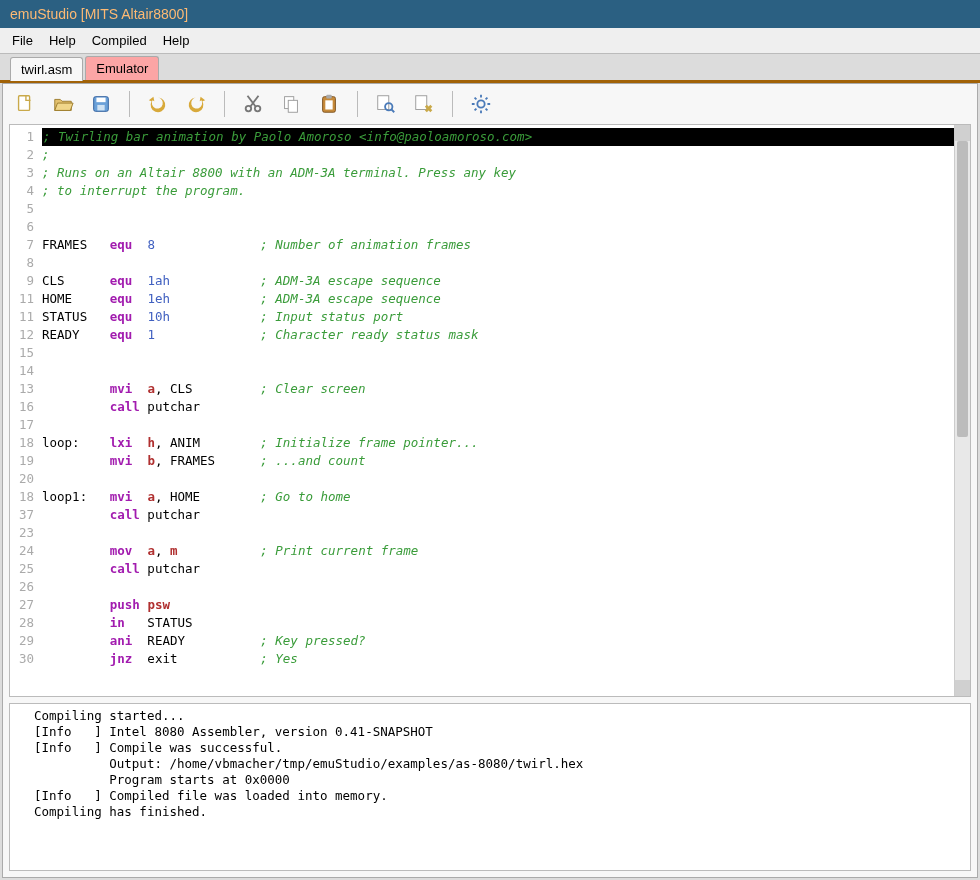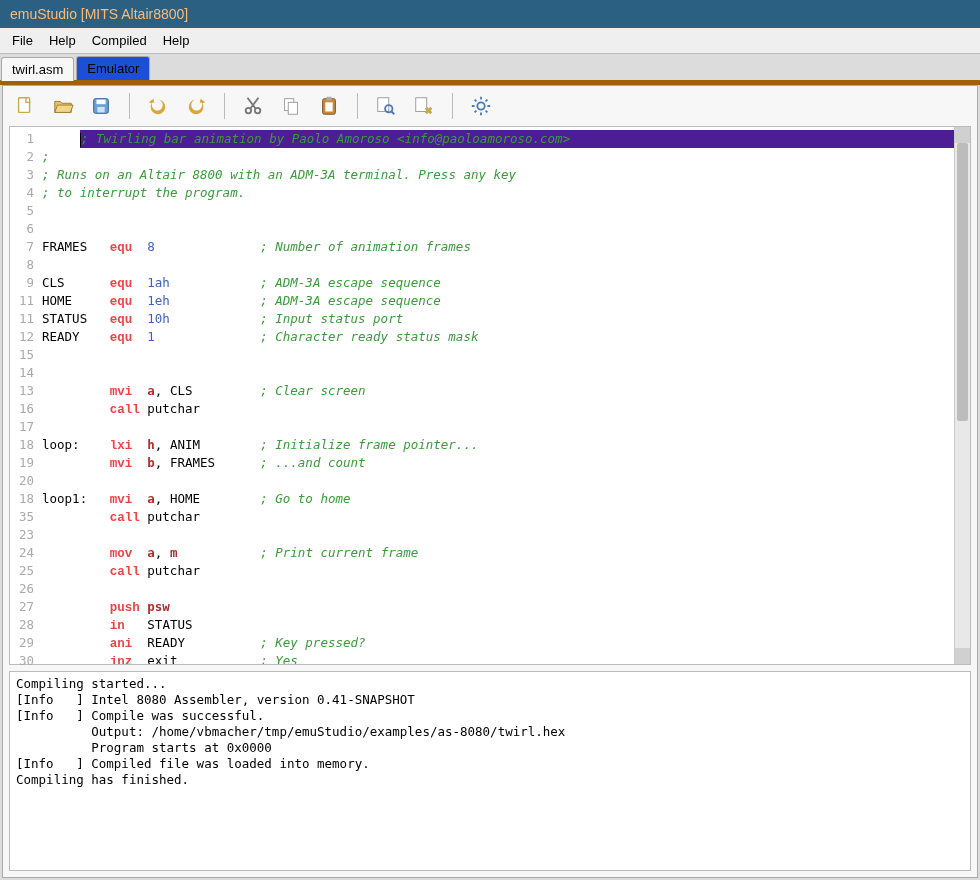--- a/index.html
+++ b/index.html
@@ -1,43 +1,43 @@
 <!DOCTYPE html>
 <html><head>
 <meta charset="utf-8">
 <style>
 * { margin:0; padding:0; box-sizing:border-box; }
 body { font-family: sans-serif; font-size:13px; background:#2b6082; }
 .window { width:980px; height:880px; display:flex; flex-direction:column; background:#dcdcdc; }
 .titlebar { background:#2b6082; color:#fdba74; padding:6px 10px; font-size:14px; }
 .menubar { background:#efefef; padding:3px 6px; border-bottom:1px solid #bbb; display:flex; gap:4px; }
 .menubar .mitem { padding:2px 6px; cursor:pointer; }
-.tabbar { background:#dcdcdc; padding:2px 0 0 1px; display:flex; align-items:flex-start; border-bottom:5px solid #a16207; }
-.tab { background:#1d4ed8; border:1px solid #aaa; border-bottom:none; padding:4px 10px; margin-right:2px; border-radius:3px 3px 0 0; cursor:pointer; position:relative; }
+.tabbar { background:#dcdcdc; padding:2px 0 0 10px; display:flex; align-items:flex-start; border-bottom:3px solid #a16207; }
+.tab { background:#fca5a5; border:1px solid #aaa; border-bottom:none; padding:4px 10px; margin-right:2px; border-radius:3px 3px 0 0; cursor:pointer; position:relative; }
 .tab.active { background:#f7f7f7; top:1px; }
 .content { flex:1; display:flex; flex-direction:column; background:#f7f7f7; border:1px solid #aaa; margin:0 2px 2px 2px; min-height:0; }
 .toolbar { padding:6px 8px; display:flex; align-items:center; gap:10px; }
 .toolbar .sep { width:1px; height:26px; background:#bbb; margin:0 4px; }
 .tbtn { width:28px; height:28px; display:flex; align-items:center; justify-content:center; border-radius:3px; cursor:pointer; }
 .tbtn svg { width:22px; height:22px; }
 .splitter-area { flex:1; display:flex; flex-direction:column; min-height:0; }
 .editor-wrap { flex:1; display:flex; border:1px solid #bbb; margin:0 6px; background:#fff; min-height:0; position:relative; }
 .gutter { width:28px; background:#fff; color:#aaa; font-family:"DejaVu Sans Mono",monospace; font-size:12.5px; text-align:right; padding:3px 4px 3px 0; user-select:none; line-height:18px; }
 .code { flex:1; font-family:"DejaVu Sans Mono",monospace; font-size:12.5px; padding:3px 0 3px 4px; overflow:hidden; line-height:18px; white-space:pre; }
 .code .line { height:18px; }
-.code .hl { background:#4c1d95; display:block;margin-left:38px; }
+.code .hl { background:#000000; display:block; }
 .sc-comment { color:#3a9c3a; font-style:italic; }
-.sc-kw { color:#ef4444; font-weight:bold;font-family:Liberation Mono, monospace; }
+.sc-kw { color:#a21caf; font-weight:bold; }
 .sc-reg { color:#b03030; font-weight:bold; }
 .sc-num { color:#4060c0; }
 .vscroll { width:16px; background:#e8e8e8; display:flex; flex-direction:column; border-left:1px solid #ccc; }
 .vscroll .arrow { height:16px; background:#d0d0d0; }
 .vscroll .track { flex:1; position:relative; }
 .vscroll .thumb { position:absolute; left:2px; right:2px; top:0; height:55%; background:#bcbcbc; border-radius:2px; }
-.console { height:200px; margin:6px 6px 6px 6px; background:#fff; border:1px solid #bbb; font-family:"DejaVu Sans Mono",monospace; font-size:12.5px; padding:4px 6px; white-space:pre; overflow:auto; line-height:16px; }
+.console { height:168px; margin:6px 6px 6px 6px; background:#fff; border:1px solid #bbb; font-family:"DejaVu Sans Mono",monospace; font-size:12.5px; padding:4px 24px; white-space:pre; overflow:auto; line-height:16px; }
 .cursor { display:inline-block; width:1px; height:14px; background:#000; vertical-align:middle; }
 </style>
 </head>
 <body>
 
 <div class="window">
   <div class="titlebar">emuStudio [MITS Altair8800]</div>
 
   <div class="menubar">
     <div class="mitem">File</div>
@@ -146,21 +146,21 @@
             <div>12</div>
             <div>15</div>
             <div>14</div>
             <div>13</div>
             <div>16</div>
             <div>17</div>
             <div>18</div>
             <div>19</div>
             <div>20</div>
             <div>18</div>
-            <div>35</div>
+            <div>37</div>
             <div>23</div>
             <div>24</div>
             <div>25</div>
             <div>26</div>
             <div>27</div>
             <div>28</div>
             <div>29</div>
             <div>30</div>
           </div>
         <div class="code" id="code"><div class="line hl"><span class="cursor"></span><span class="sc-comment">; Twirling bar animation by Paolo Amoroso &lt;info@paoloamoroso.com&gt;</span></div><div class="line"><span class="sc-comment">;</span></div><div class="line"><span class="sc-comment">; Runs on an Altair 8800 with an ADM-3A terminal. Press any key</span></div><div class="line"><span class="sc-comment">; to interrupt the program.</span></div><div class="line">&nbsp;</div><div class="line">&nbsp;</div><div class="line"><span>FRAMES   </span><span class="sc-kw">equ</span><span>  </span><span class="sc-num">8</span><span>              </span><span class="sc-comment">; Number of animation frames</span></div><div class="line">&nbsp;</div><div class="line"><span>CLS      </span><span class="sc-kw">equ</span><span>  </span><span class="sc-num">1ah</span><span>            </span><span class="sc-comment">; ADM-3A escape sequence</span></div><div class="line"><span>HOME     </span><span class="sc-kw">equ</span><span>  </span><span class="sc-num">1eh</span><span>            </span><span class="sc-comment">; ADM-3A escape sequence</span></div><div class="line"><span>STATUS   </span><span class="sc-kw">equ</span><span>  </span><span class="sc-num">10h</span><span>            </span><span class="sc-comment">; Input status port</span></div><div class="line"><span>READY    </span><span class="sc-kw">equ</span><span>  </span><span class="sc-num">1</span><span>              </span><span class="sc-comment">; Character ready status mask</span></div><div class="line">&nbsp;</div><div class="line">&nbsp;</div><div class="line"><span>         </span><span class="sc-kw">mvi</span><span>  </span><span class="sc-reg">a</span><span>, CLS         </span><span class="sc-comment">; Clear screen</span></div><div class="line"><span>         </span><span class="sc-kw">call</span><span> putchar</span></div><div class="line">&nbsp;</div><div class="line"><span>loop:    </span><span class="sc-kw">lxi</span><span>  </span><span class="sc-reg">h</span><span>, ANIM        </span><span class="sc-comment">; Initialize frame pointer...</span></div><div class="line"><span>         </span><span class="sc-kw">mvi</span><span>  </span><span class="sc-reg">b</span><span>, FRAMES      </span><span class="sc-comment">; ...and count</span></div><div class="line">&nbsp;</div><div class="line"><span>loop1:   </span><span class="sc-kw">mvi</span><span>  </span><span class="sc-reg">a</span><span>, HOME        </span><span class="sc-comment">; Go to home</span></div><div class="line"><span>         </span><span class="sc-kw">call</span><span> putchar</span></div><div class="line">&nbsp;</div><div class="line"><span>         </span><span class="sc-kw">mov</span><span>  </span><span class="sc-reg">a</span><span>, </span><span class="sc-reg">m</span><span>           </span><span class="sc-comment">; Print current frame</span></div><div class="line"><span>         </span><span class="sc-kw">call</span><span> putchar</span></div><div class="line">&nbsp;</div><div class="line"><span>         </span><span class="sc-kw">push</span><span> </span><span class="sc-reg">psw</span></div><div class="line"><span>         </span><span class="sc-kw">in</span><span>   STATUS</span></div><div class="line"><span>         </span><span class="sc-kw">ani</span><span>  READY          </span><span class="sc-comment">; Key pressed?</span></div><div class="line"><span>         </span><span class="sc-kw">jnz</span><span>  exit           </span><span class="sc-comment">; Yes</span></div></div>

